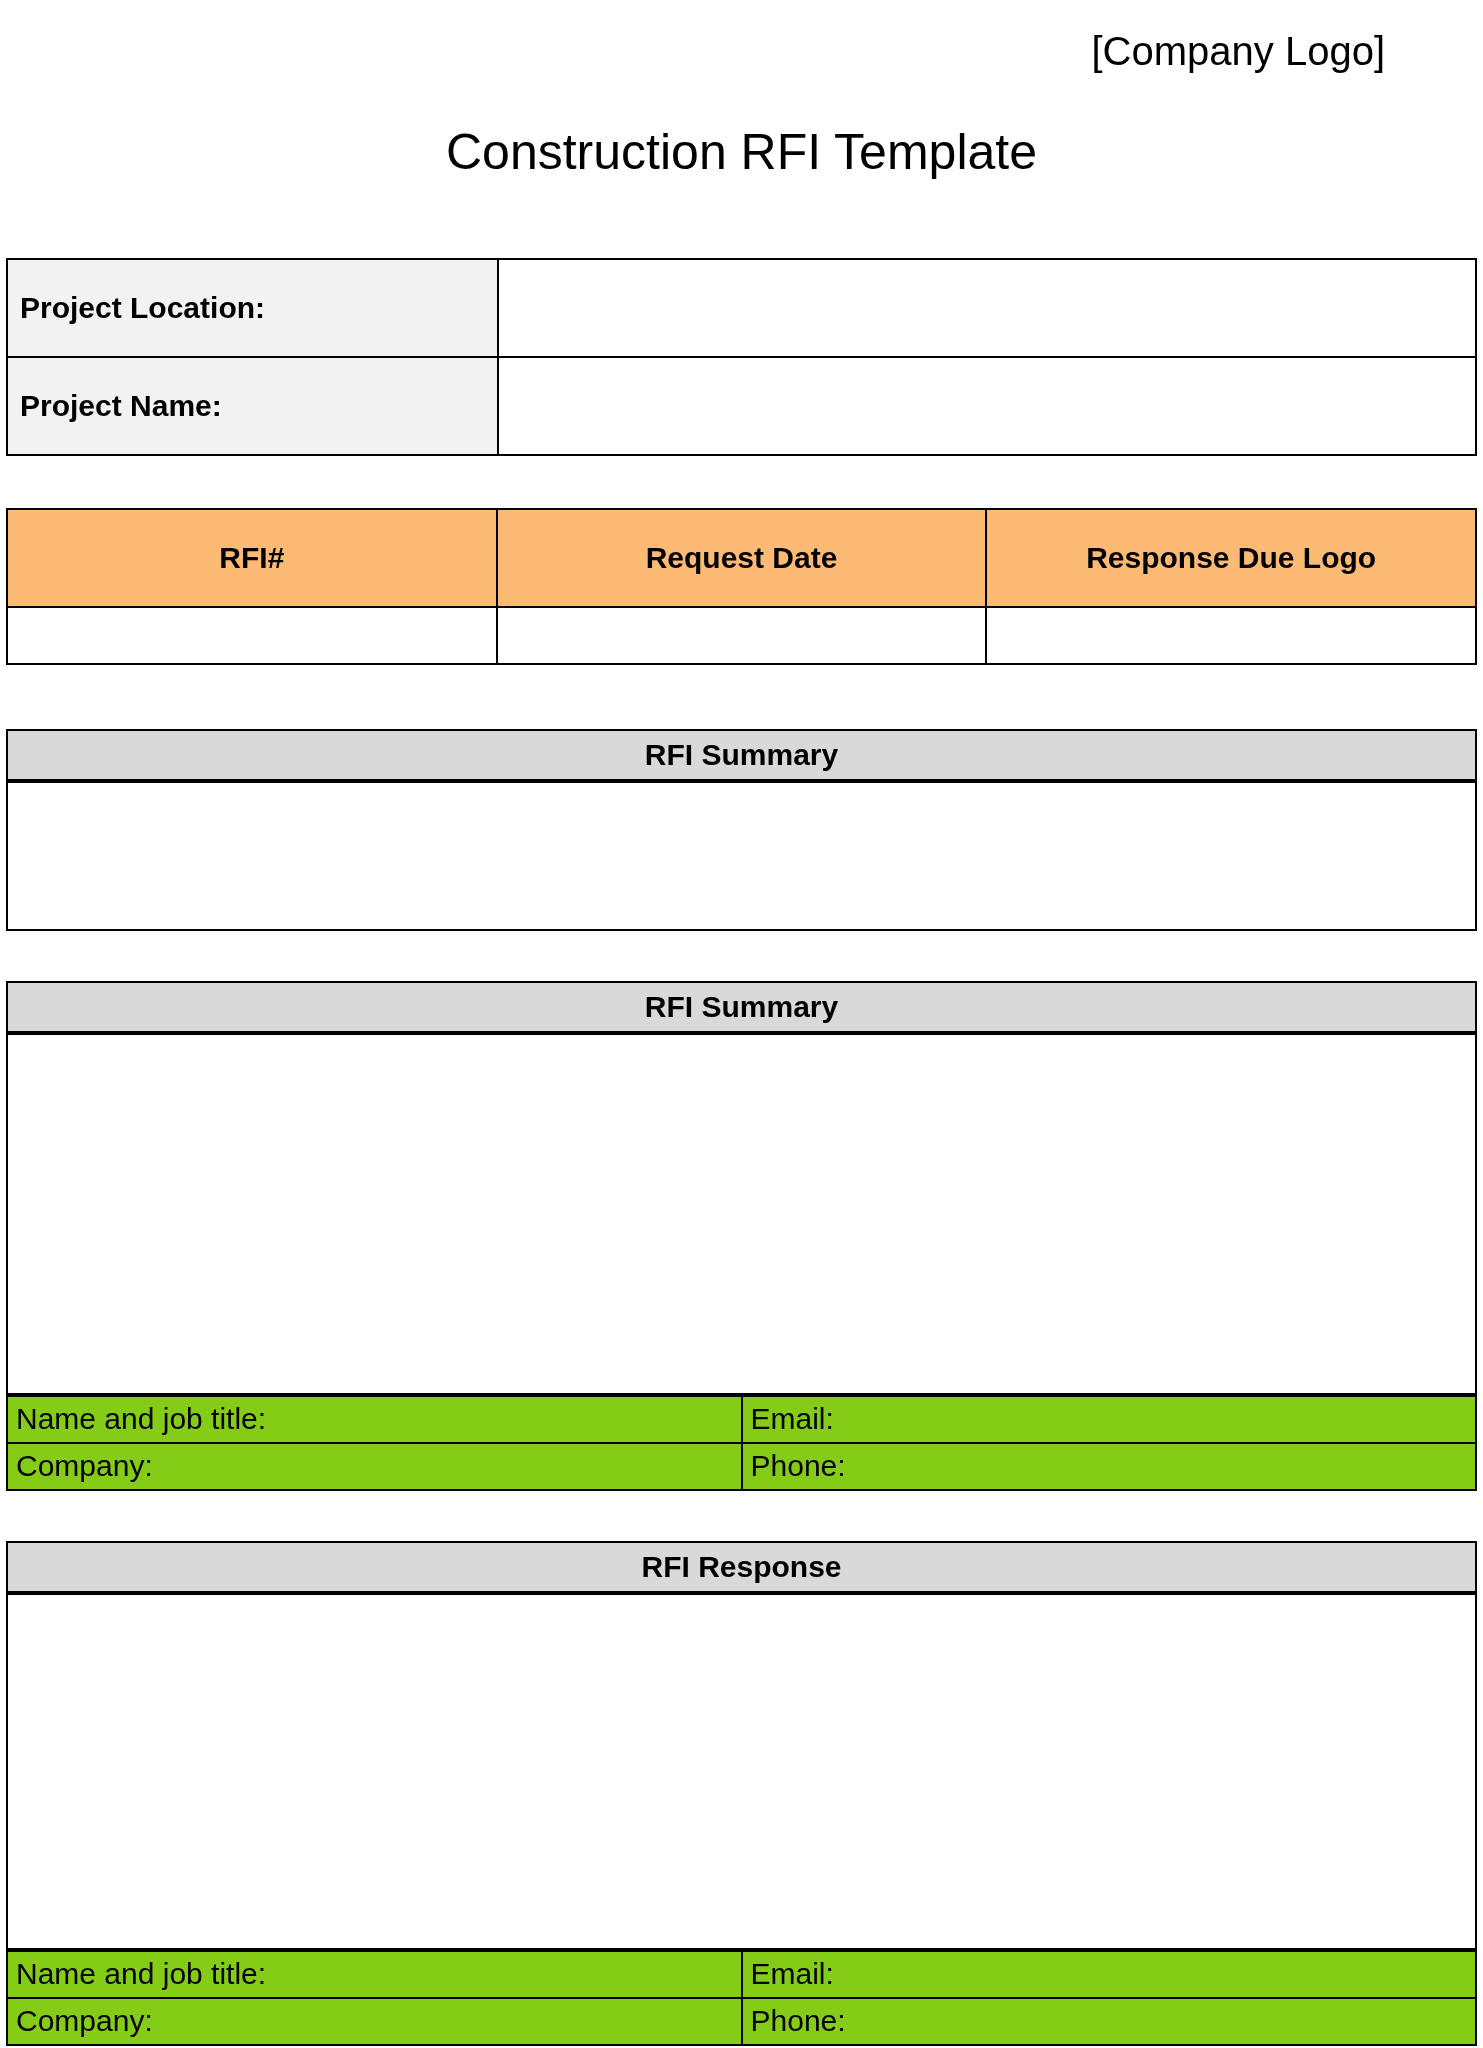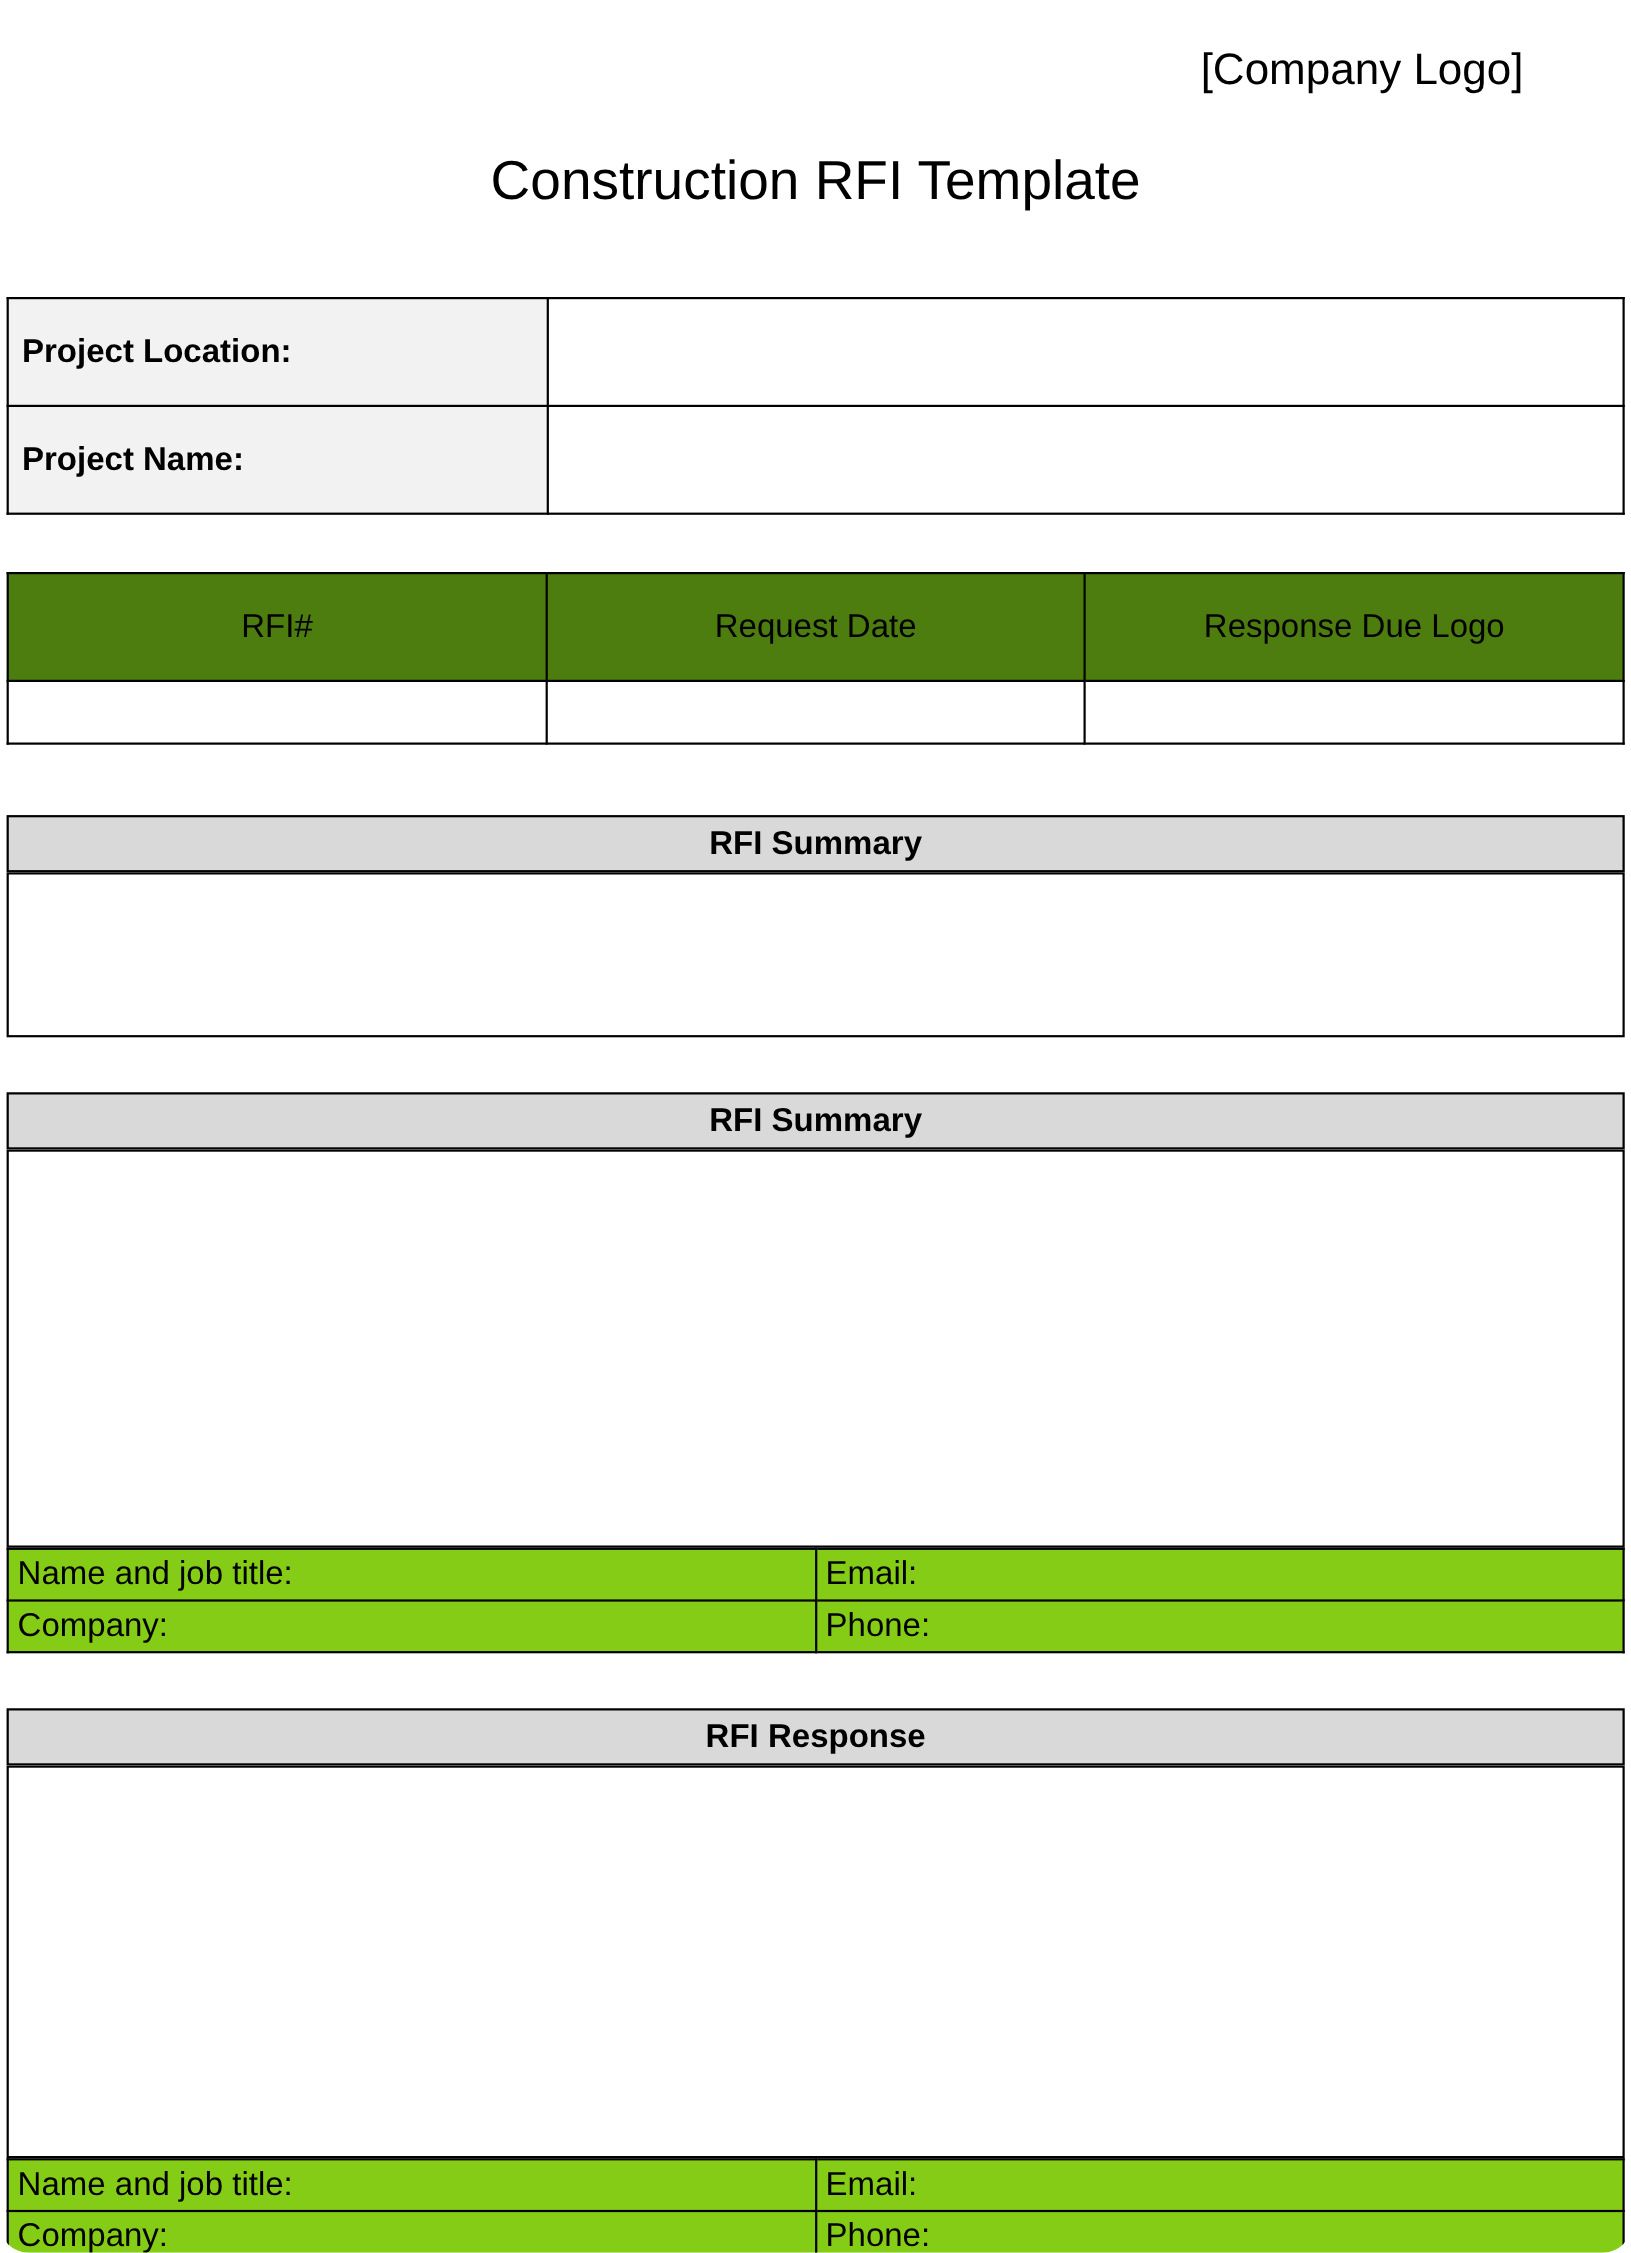--- a/index.html
+++ b/index.html
@@ -5,22 +5,21 @@
   * { box-sizing: border-box; }
   html, body { margin: 0; padding: 0; background: #ffffff; }
   .page {
     position: relative;
     width: 1483px;
     height: 2048px;
     overflow: hidden;
     background: #ffffff;
     color: #000000;
     font-family: "Liberation Sans", sans-serif;
-    padding: 12px 6px;
-    border-radius: 26px;
+    padding: 0 6px;
   }
   .logo {
     margin-top: 28px;
     text-align: right;
     padding-right: 92px;
     font-size: 40px;
     line-height: 1.15;
     font-weight: 400;
   }
   .title {
@@ -41,22 +40,22 @@
     text-align: left;
     padding: 0 0 0 12px;
     width: 33.4%;
     height: 98px;
   }
   .project-table .value-cell { background: #ffffff; height: 98px; }
 
   
   .meta-table { margin-top: 52px; }
   .meta-table th {
-    background: #4d7c0f;
-    font-weight: 400;
+    background: #fdba74;
+    font-weight: 700;
     text-align: center;
     height: 98px;
     width: 33.33%;
   }
   .meta-table td { height: 57px; background: #ffffff; }
 
   
   .section-summary  { margin-top: 64px; }
   .section-question { margin-top: 50px; }
   .section-response { margin-top: 50px; }

